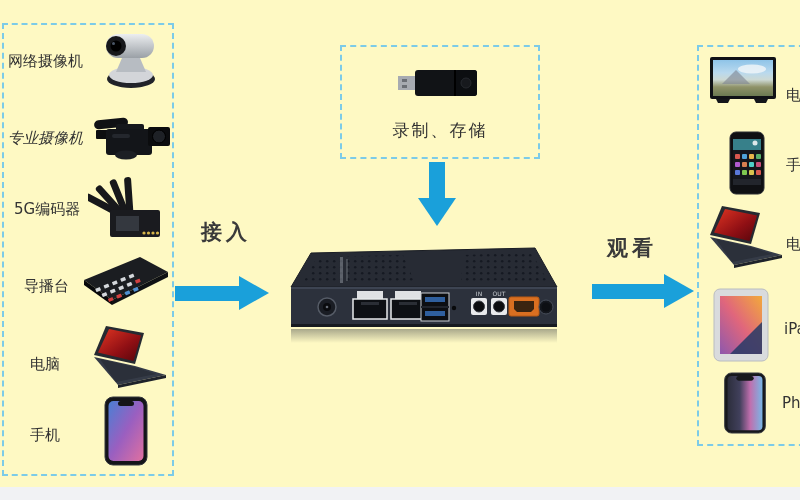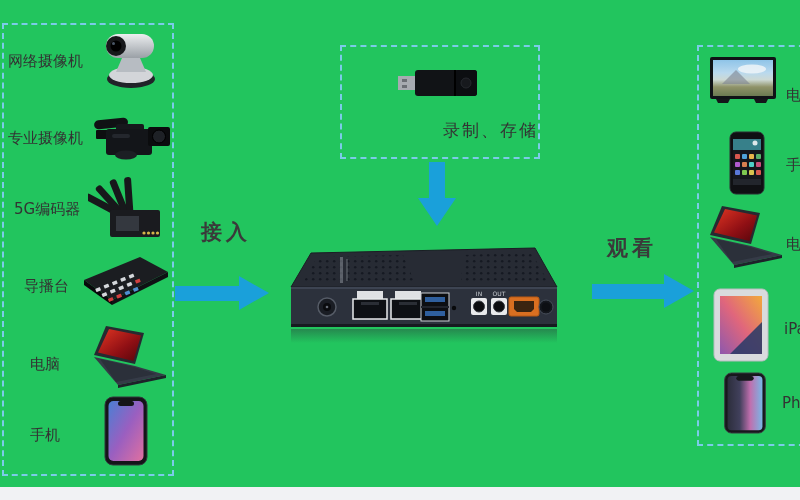--- a/index.html
+++ b/index.html
@@ -1,16 +1,16 @@
 <!DOCTYPE html>
 <html><head>
 <meta charset="utf-8">
 <style>
   html,body{margin:0;padding:0;background:#fff;}
-  #stage{position:relative;width:800px;height:500px;background:#22c55e;overflow:hidden;
+  #stage{position:relative;width:800px;height:500px;background:#fef9c3;overflow:hidden;
          font-family:"DejaVu Sans","Liberation Sans",sans-serif;color:#333;}
   .dashed-box{position:absolute;border:2px dashed #7ccbe8;background:transparent;}
   .dev-label{position:absolute;font-size:15px;color:#333;white-space:nowrap;}
   .flow-label{position:absolute;font-size:21px;font-weight:bold;color:#3a3a3a;letter-spacing:4px;white-space:nowrap;}
   .icon{position:absolute;line-height:0;}
   
   .h-arrow{position:absolute;height:34px;}
   .h-arrow .shaft{position:absolute;top:10px;left:0;height:15px;background:#1aa0da;}
   .h-arrow .head{position:absolute;top:0;width:0;height:0;border-style:solid;
                  border-top:17px solid transparent;border-bottom:17px solid transparent;
@@ -26,21 +26,21 @@
   .bottom-strip{position:absolute;left:0;top:487px;width:800px;height:13px;background:#f1f2f4;}
 </style>
 </head>
 <body>
 
 <div id="stage">
 
   <div class="dashed-box" style="left:2px;top:23px;width:168px;height:449px;"></div>
 
   <span class="dev-label" style="left:8px;top:52px;">网络摄像机</span>
-  <span class="dev-label" style="left:8px;top:129px;">专业摄像机</span>
+  <span class="dev-label" style="left:8px;top:129px;font-style:italic;">专业摄像机</span>
   <span class="dev-label" style="left:14px;top:200px;">5G编码器</span>
   <span class="dev-label" style="left:24px;top:277px;">导播台</span>
   <span class="dev-label" style="left:30px;top:355px;">电脑</span>
   <span class="dev-label" style="left:30px;top:426px;">手机</span>
 
   <div class="icon" style="left:94px;top:30px;">
     <svg width="72" height="62" viewBox="0 0 72 62">
       <defs>
           <linearGradient id="silv" x1="0" y1="0" x2="0" y2="1">
         <stop offset="0" stop-color="#eceef0"></stop>
@@ -160,21 +160,21 @@
       <svg width="96" height="42" viewBox="0 0 96 42">
         <rect x="4" y="13" width="17" height="14" fill="#a7abb1"></rect>
         <rect x="8" y="16" width="5" height="3" fill="#6b6f75"></rect>
         <rect x="8" y="22" width="5" height="3" fill="#6b6f75"></rect>
         <rect x="21" y="7" width="62" height="26" rx="3" fill="#111316"></rect>
         <rect x="60" y="7" width="2" height="26" fill="#000"></rect>
         <rect x="62" y="7" width="21" height="26" rx="3" fill="#0c0e11"></rect>
         <circle cx="72" cy="20" r="5" fill="#17191d" stroke="#26292e"></circle>
       </svg>
     </div>
-    <span class="storage-label" style="top:72px;text-align:right;">录制、存储</span>
+    <span class="storage-label" style="top:72px;">录制、存储</span>
   </div>
 
   <div class="v-arrow" style="left:418px;top:162px;">
     <div class="shaft" style="height:38px;"></div>
       <div class="head" style="top:36px;"></div>
   </div>
 
   <div class="icon" style="left:283px;top:247px;">
     <svg width="284" height="102" viewBox="0 0 284 102">
       <defs>

